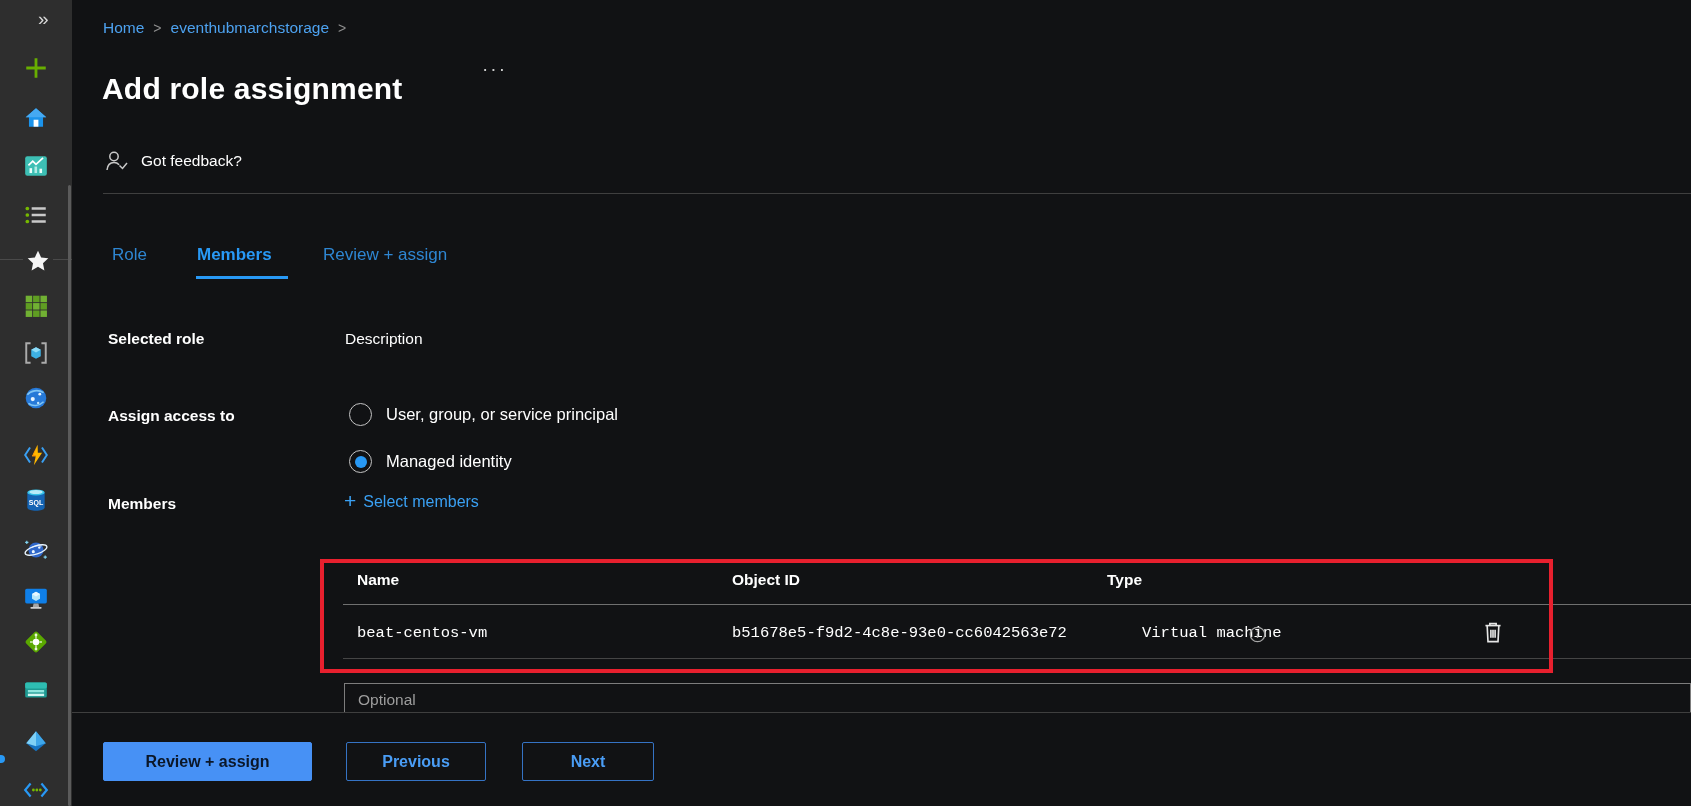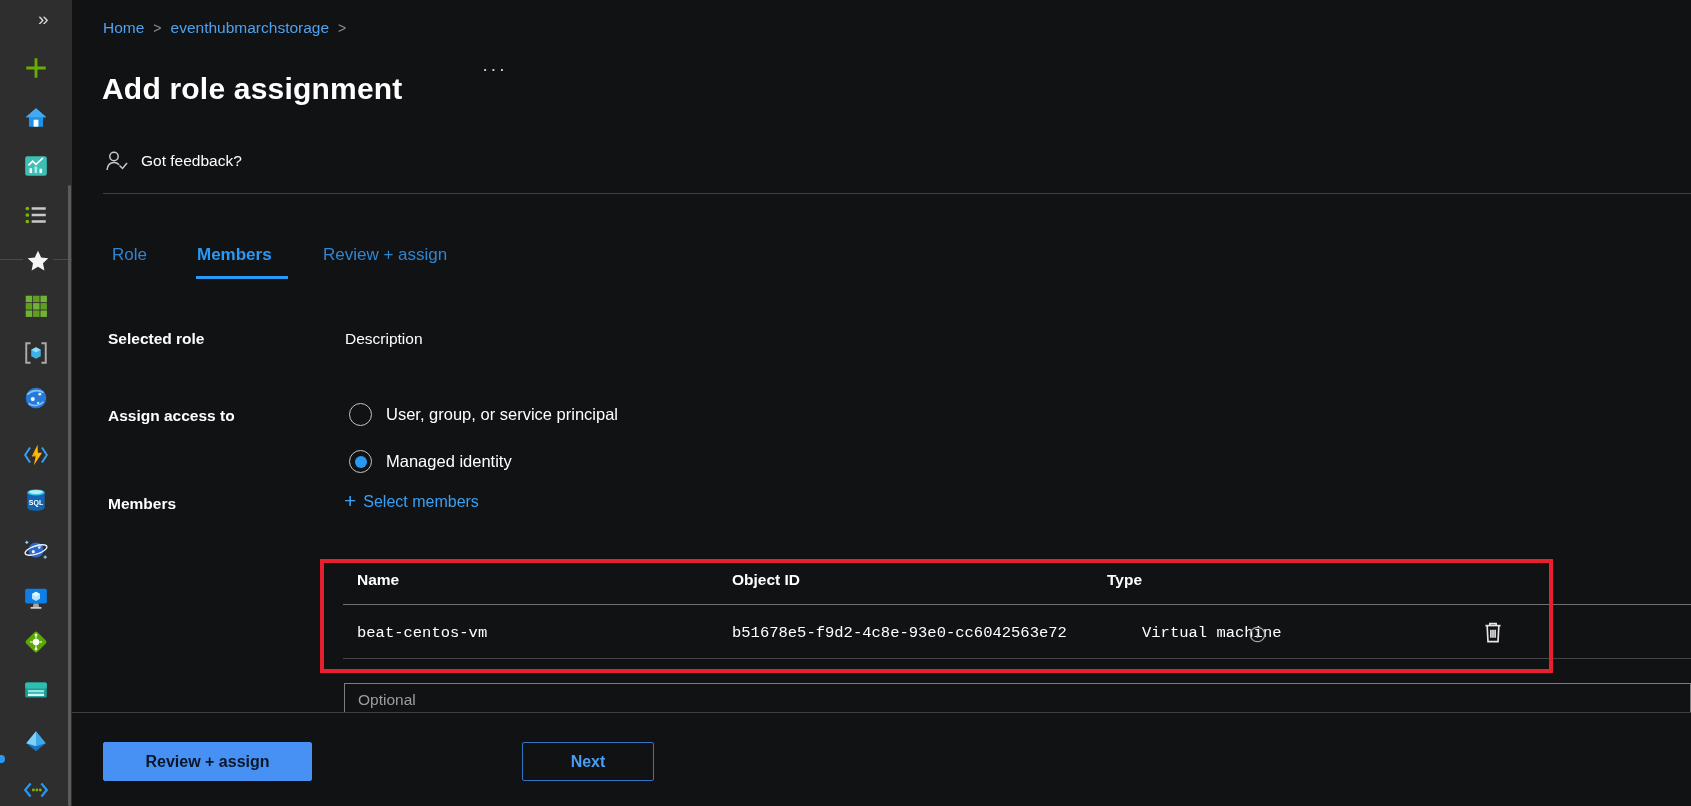--- a/index.html
+++ b/index.html
@@ -276,15 +276,16 @@
   </div>
   <div class="tline" style="top:658px;background:#454545;"></div>
 
   <div class="redbox"></div>
 
   <div class="lbl" style="top:690px;margin-top:38px;">Description</div>
   <textarea class="desc-input" placeholder="Optional" style=""></textarea>
 
   <div class="footer-bar"></div>
   <button class="btn primary">Review + assign</button>
+  <button class="btn secondary prev">Previous</button>
   <button class="btn secondary next">Next</button>
 
 </div>
 
 </body></html>

